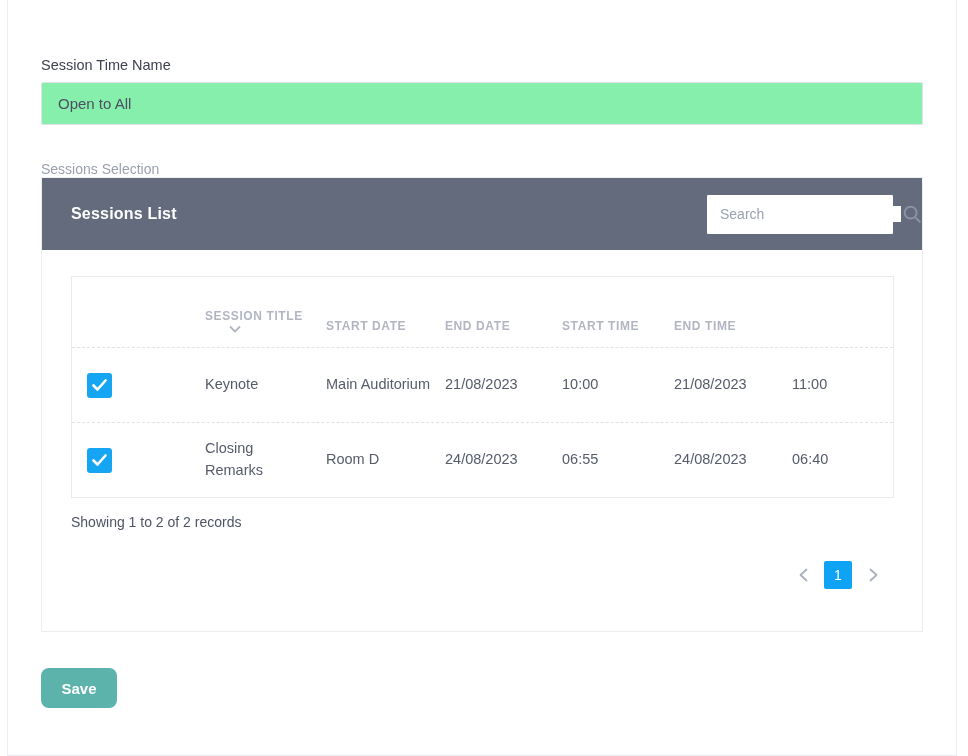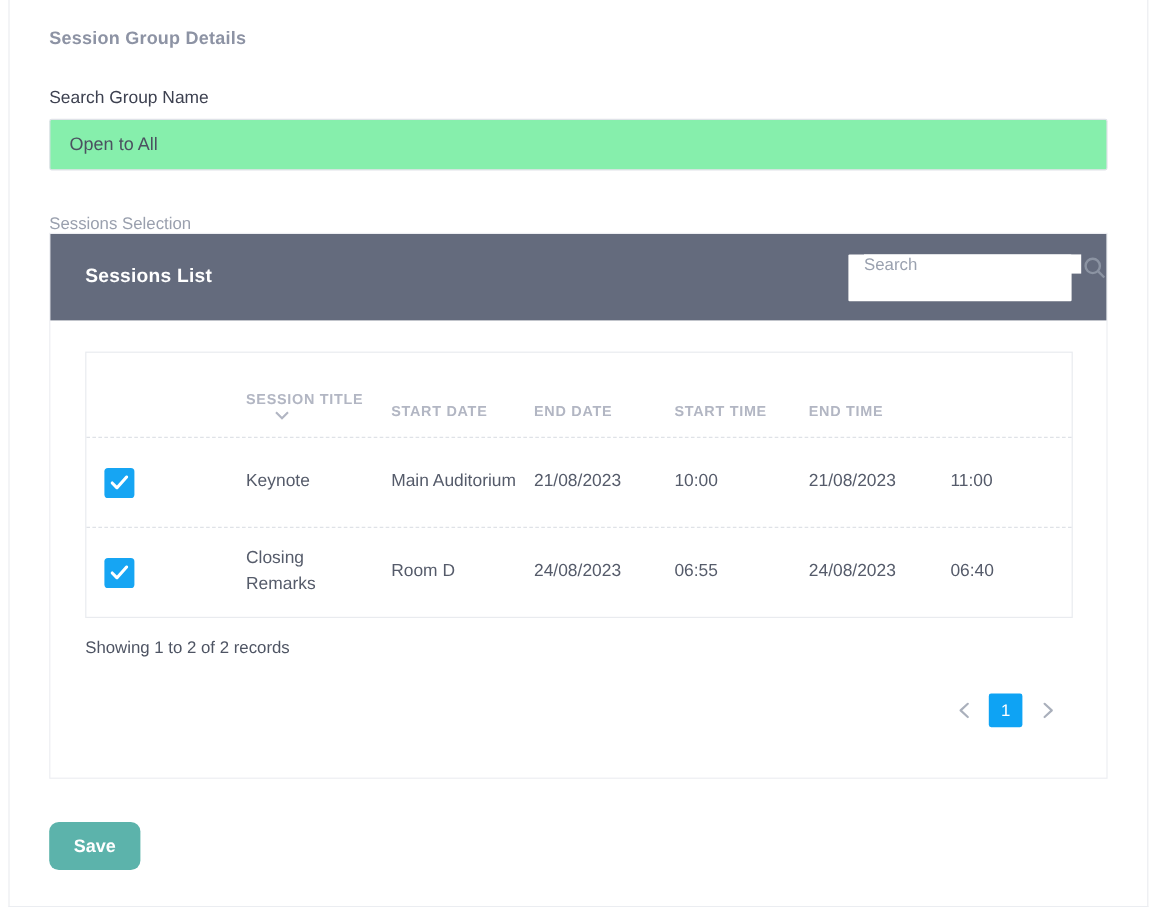--- a/index.html
+++ b/index.html
@@ -24,21 +24,21 @@
 
   .section-label { margin-top:36px; font-size:14px; color:#9aa0ae; }
 
   .sessions-box { margin-top:0; width:882px; border:1px solid #edeef2; background:#fff; }
   .box-header {
     height:72px; background:#646b7d; display:flex; align-items:center;
     justify-content:space-between; padding:0 29px;
   }
   .box-title { color:#ffffff; font-size:16px; font-weight:700; letter-spacing:.2px; }
   .search-wrap {
-    width:186px; height:39px; background:#ffffff; display:flex; align-items:flex-start;
+    width:186px; height:39px; background:#ffffff; display:flex; align-items:center;
     padding:0 10px 0 13px; border-radius:1px;
   }
   .search-wrap input {
     border:none; outline:none; flex:1; font-size:14px; color:#4b5160;
     font-family:"Liberation Sans", sans-serif;
   }
   .search-wrap input::placeholder { color:#9aa1af; }
   .search-icon { width:22px; height:22px; flex:0 0 auto; }
 
   .box-body { padding:26px 29px 0 29px; }
@@ -89,23 +89,22 @@
     border-radius:8px; color:#ffffff; font-size:15px; font-weight:700;
     font-family:"Liberation Sans", sans-serif; cursor:pointer;
   }
 </style>
 </head>
 <body>
 
 <div class="page-frame">
   <div class="content">
 
-    <div class="page-title">Session Group Details</div>
 
-    <div class="field-label">Search Group Name</div>
+    <div class="field-label">Session Time Name</div>
     <input class="text-input" type="text" value="Open to All" style="">
 
     <div class="section-label">Sessions Selection</div>
 
     <div class="sessions-box">
 
       <div class="box-header">
         <div class="box-title">Sessions List</div>
         <div class="search-wrap">
           <input type="text" placeholder="Search" style="">

